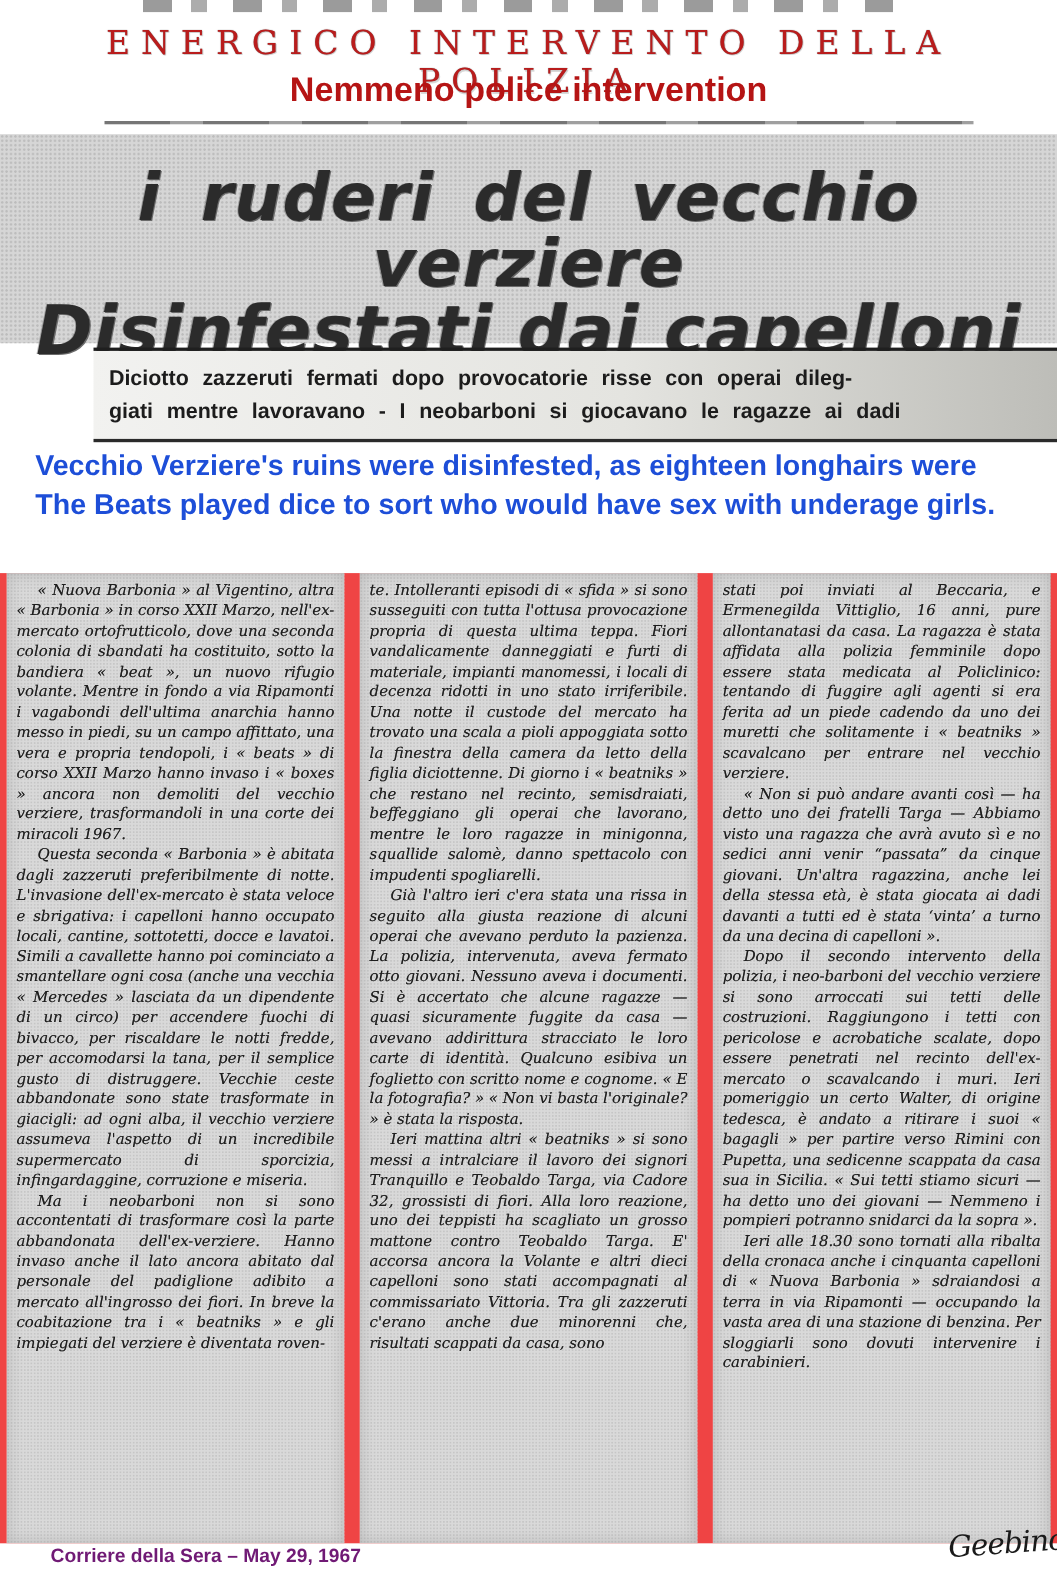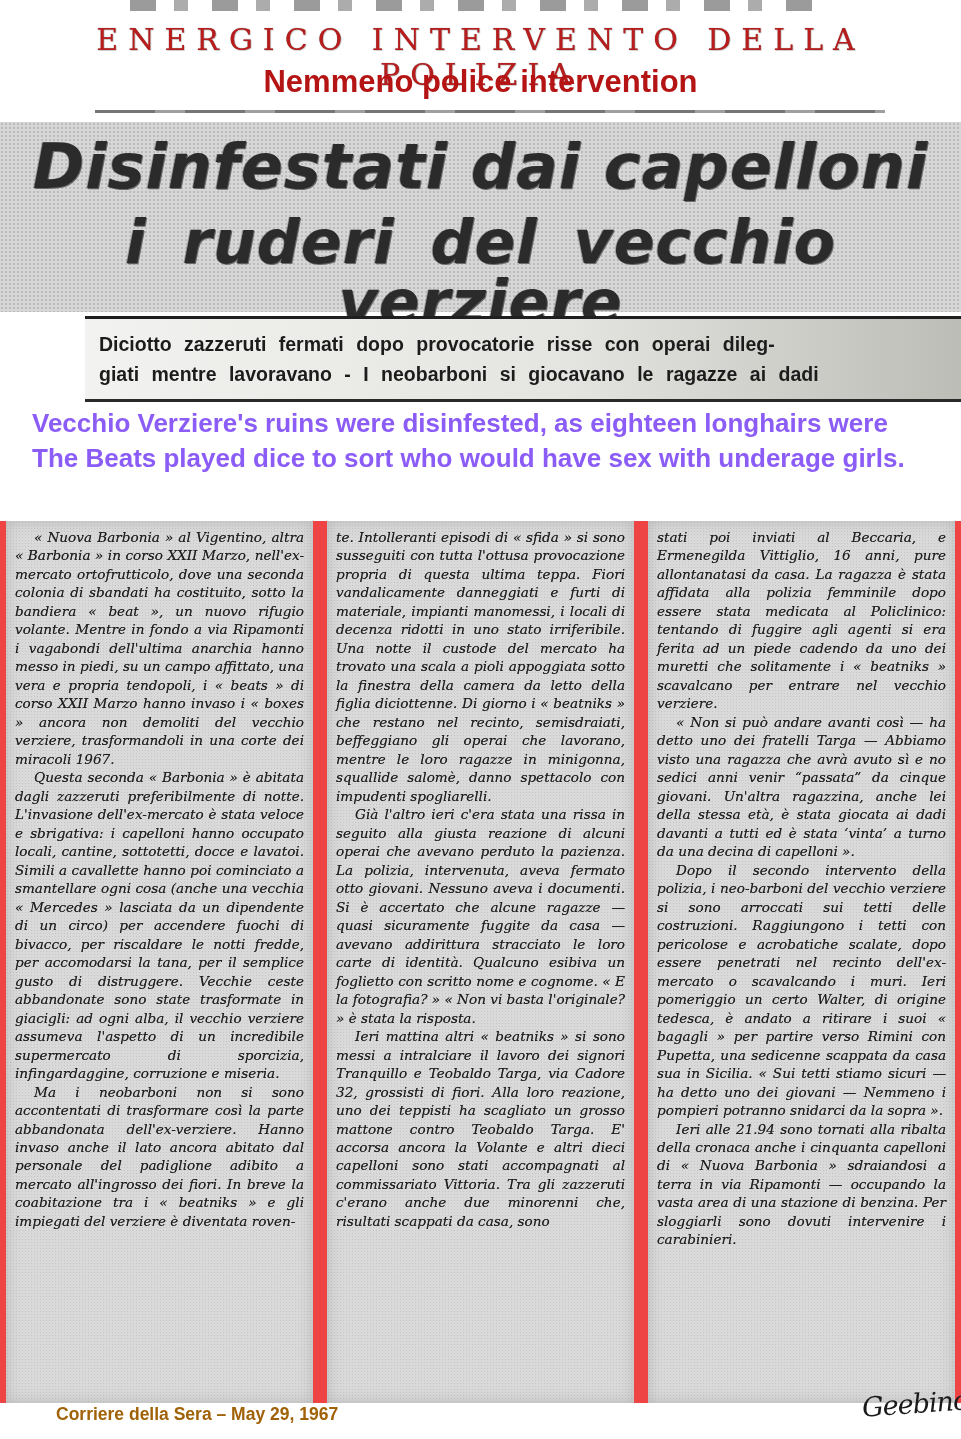--- a/index.html
+++ b/index.html
@@ -52,44 +52,44 @@
     padding:10px 24px 0 14px;
   }
   .subhead-line {
     font-family:"Liberation Sans", sans-serif; font-weight:bold;
     font-size:19.5px; color:#1c1c1c; word-spacing:7px; line-height:1.55;
     filter:blur(.25px);
   }
   .translation-body {
     position:absolute; top:406px; left:32px; width:920px;
     font-family:"Liberation Sans", sans-serif; font-weight:bold;
-    font-size:26px; line-height:1.33; color:#8b5cf6;
+    font-size:26px; line-height:1.33; color:#1d4ed8;
   }
   .article {
     position:absolute; top:521px; left:0; width:961px; height:882px;
     display:flex; gap:14px; padding:0 6px; background:#ef4444;
   }
   .col {
     flex:1 1 0; background-color:#d9d9d9;
     background-image:radial-gradient(#c6c6c6 .8px, transparent 1px);
     background-size:3px 3px;
     padding:7px 9px; overflow:hidden;
     box-shadow:inset 0 0 14px rgba(120,120,120,.35);
   }
   .col p {
     font-family:"DejaVu Serif", serif; font-style:italic;
     font-size:13.6px; line-height:1.36; color:#1e1e1e;
     text-align:justify; text-indent:1.4em;
     text-shadow:0 0 .6px rgba(0,0,0,.6); filter:blur(.2px);
   }
   .col p.cont { text-indent:0; }
   .footer-credit {
-    position:absolute; top:1404px; left:56px;
+    position:absolute; top:1404px; left:46px;
     font-family:"Liberation Sans", sans-serif; font-weight:bold;
-    font-size:17.5px; color:#a16207;
+    font-size:17.5px; color:#701a75;
   }
   .signature {
     position:absolute; top:1388px; left:862px;
     font-family:"DejaVu Serif", serif; font-style:italic;
     font-size:27px; color:#1a1a1a; transform:rotate(-4deg);
     letter-spacing:-1px;
   }
 </style>
 </head>
 <body>
@@ -98,22 +98,22 @@
 
   <div class="torn-strip"></div>
 
   <div class="kicker">ENERGICO INTERVENTO DELLA POLIZIA</div>
 
   <div class="translation-title">Nemmeno police intervention</div>
 
   <div class="top-rule"></div>
 
   <div class="headline-block">
+    <div class="headline-line headline-l2">i ruderi del vecchio verziere</div>
     <div class="headline-line headline-l1">Disinfestati dai capelloni</div>
-    <div class="headline-line headline-l2">i ruderi del vecchio verziere</div>
   </div>
 
   <div class="subhead-block">
     <div class="subhead-line">Diciotto zazzeruti fermati dopo provocatorie risse con operai dileg-</div>
     <div class="subhead-line">giati mentre lavoravano - I neobarboni si giocavano le ragazze ai dadi</div>
   </div>
 
   <div class="translation-body">
     <div>Vecchio Verziere's ruins were disinfested, as eighteen longhairs were</div>
     <div>The Beats played dice to sort who would have sex with underage girls.</div>
@@ -127,21 +127,21 @@
     </div>
     <div class="col">
       <p class="cont">te. Intolleranti episodi di « sfida » si sono susseguiti con tutta l'ottusa provocazione propria di questa ultima teppa. Fiori vandalicamente danneggiati e furti di materiale, impianti manomessi, i locali di decenza ridotti in uno stato irriferibile. Una notte il custode del mercato ha trovato una scala a pioli appoggiata sotto la finestra della camera da letto della figlia diciottenne. Di giorno i « beatniks » che restano nel recinto, semisdraiati, beffeggiano gli operai che lavorano, mentre le loro ragazze in minigonna, squallide salomè, danno spettacolo con impudenti spogliarelli.</p>
       <p>Già l'altro ieri c'era stata una rissa in seguito alla giusta reazione di alcuni operai che avevano perduto la pazienza. La polizia, intervenuta, aveva fermato otto giovani. Nessuno aveva i documenti. Si è accertato che alcune ragazze — quasi sicuramente fuggite da casa — avevano addirittura stracciato le loro carte di identità. Qualcuno esibiva un foglietto con scritto nome e cognome. « E la fotografia? » « Non vi basta l'originale? » è stata la risposta.</p>
       <p>Ieri mattina altri « beatniks » si sono messi a intralciare il lavoro dei signori Tranquillo e Teobaldo Targa, via Cadore 32, grossisti di fiori. Alla loro reazione, uno dei teppisti ha scagliato un grosso mattone contro Teobaldo Targa. E' accorsa ancora la Volante e altri dieci capelloni sono stati accompagnati al commissariato Vittoria. Tra gli zazzeruti c'erano anche due minorenni che, risultati scappati da casa, sono</p>
     </div>
     <div class="col">
       <p class="cont">stati poi inviati al Beccaria, e Ermenegilda Vittiglio, 16 anni, pure allontanatasi da casa. La ragazza è stata affidata alla polizia femminile dopo essere stata medicata al Policlinico: tentando di fuggire agli agenti si era ferita ad un piede cadendo da uno dei muretti che solitamente i « beatniks » scavalcano per entrare nel vecchio verziere.</p>
       <p>« Non si può andare avanti così — ha detto uno dei fratelli Targa — Abbiamo visto una ragazza che avrà avuto sì e no sedici anni venir “passata” da cinque giovani. Un'altra ragazzina, anche lei della stessa età, è stata giocata ai dadi davanti a tutti ed è stata ‘vinta’ a turno da una decina di capelloni ».</p>
       <p>Dopo il secondo intervento della polizia, i neo-barboni del vecchio verziere si sono arroccati sui tetti delle costruzioni. Raggiungono i tetti con pericolose e acrobatiche scalate, dopo essere penetrati nel recinto dell'ex-mercato o scavalcando i muri. Ieri pomeriggio un certo Walter, di origine tedesca, è andato a ritirare i suoi « bagagli » per partire verso Rimini con Pupetta, una sedicenne scappata da casa sua in Sicilia. « Sui tetti stiamo sicuri — ha detto uno dei giovani — Nemmeno i pompieri potranno snidarci da la sopra ».</p>
-      <p>Ieri alle 21.94 sono tornati alla ribalta della cronaca anche i cinquanta capelloni di « Nuova Barbonia » sdraiandosi a terra in via Ripamonti — occupando la vasta area di una stazione di benzina. Per sloggiarli sono dovuti intervenire i carabinieri.</p>
+      <p>Ieri alle 18.30 sono tornati alla ribalta della cronaca anche i cinquanta capelloni di « Nuova Barbonia » sdraiandosi a terra in via Ripamonti — occupando la vasta area di una stazione di benzina. Per sloggiarli sono dovuti intervenire i carabinieri.</p>
     </div>
   </div>
 
   <div class="footer-credit">Corriere della Sera – May 29, 1967</div>
 
   <div class="signature">Geebino</div>
 
 </div>
 
 </body></html>

